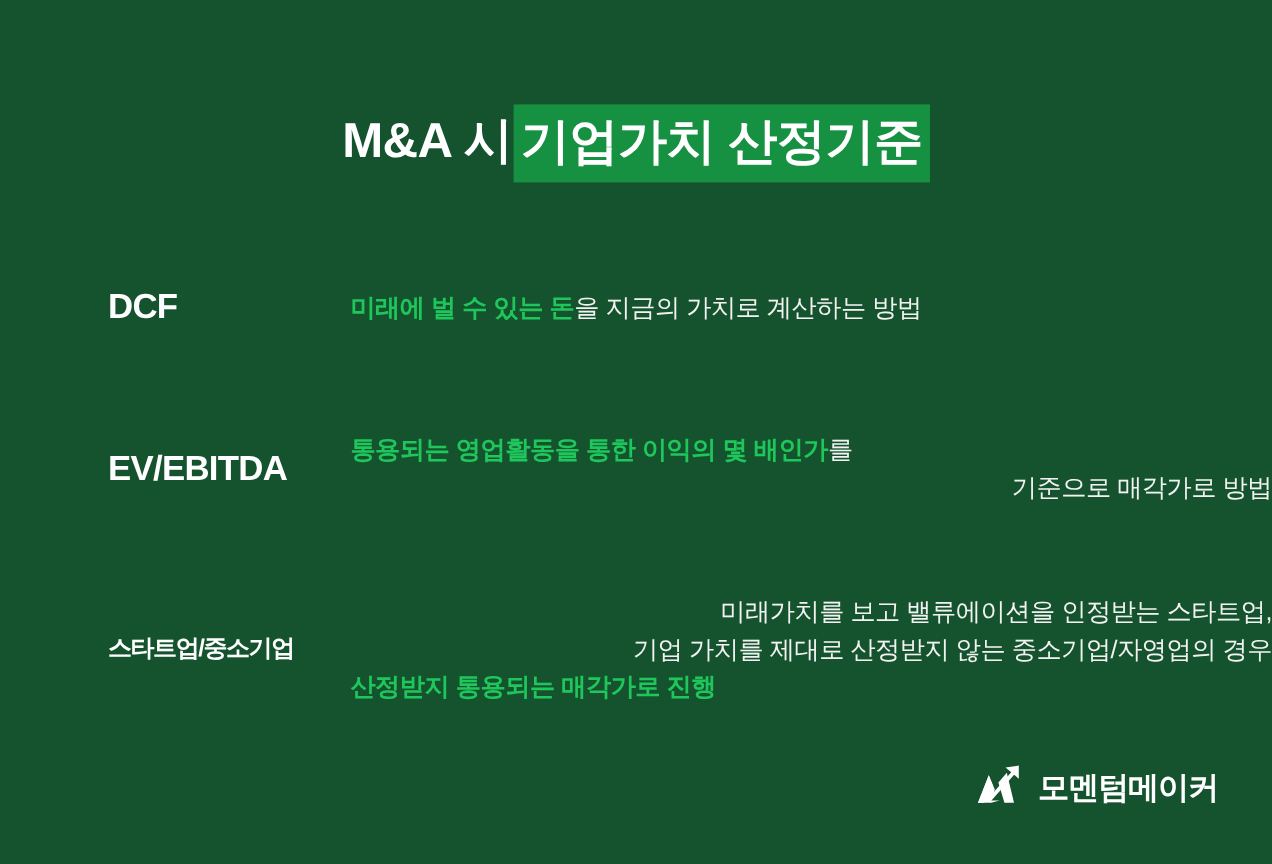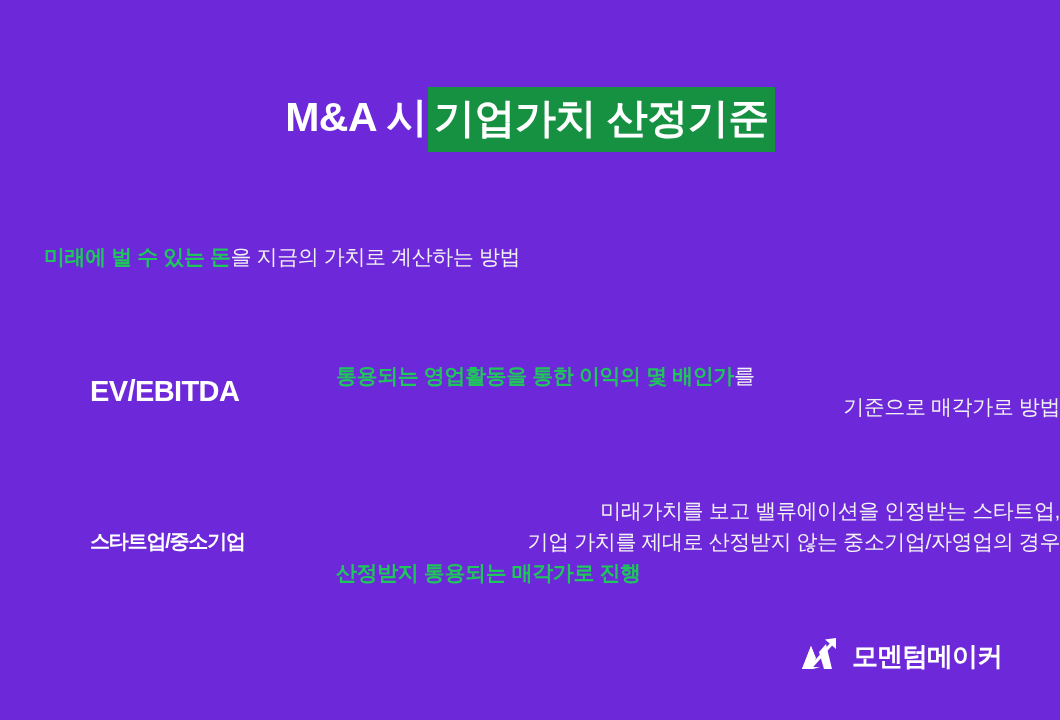--- a/index.html
+++ b/index.html
@@ -13,21 +13,21 @@
     background: #1c1c1c;
     font-family: "Liberation Sans", "DejaVu Sans", sans-serif;
     overflow: hidden;
     position: relative;
     -webkit-font-smoothing: antialiased;
   }
 
   .slide {
     position: absolute;
     inset: 0;
-    background: #6d28d9;
+    background: #14532d;
   }
 
   
   .title-wrap {
     position: absolute;
     top: 86px;
     left: 0;
     width: 1060px;
     text-align: center;
     white-space: nowrap;
@@ -91,32 +91,31 @@
     font-size: 21px;
     line-height: 31px;
     color: #f2f2f2;
     letter-spacing: -0.4px;
     white-space: nowrap;
   }
   .desc-line { display: block; }
   .em {
     color: #1fc65c;
     font-weight: 700;
-    margin-left: 44px;
   }
   .plain {
     color: #f2f2f2;
     font-weight: 400;
     text-align: right;
   }
 
   
   .logo {
     position: absolute;
-    right: 58px;
+    right: 45px;
     bottom: 44px;
     display: flex;
     align-items: center;
     gap: 12px;
   }
   .logo-mark {
     width: 40px;
     height: 40px;
     display: block;
   }
@@ -134,20 +133,21 @@
 
 <div class="slide">
 
   <div class="title-wrap">
     <span class="title-plain">M&amp;A 시 </span><span class="title-highlight">기업가치 산정기준</span>
   </div>
 
   <div class="rows">
 
     <div class="row row-1">
+      <div class="row-label">DCF</div>
       <div class="row-desc">
         <span class="desc-line"><span class="em">미래에 벌 수 있는 돈</span><span class="plain">을 지금의 가치로 계산하는 방법</span></span>
       </div>
     </div>
 
     <div class="row row-2">
       <div class="row-label">EV/EBITDA</div>
       <div class="row-desc">
         <span class="desc-line"><span class="em">통용되는 영업활동을 통한 이익의 몇 배인가</span><span class="plain">를</span></span>
         <span class="desc-line plain">기준으로 매각가로 방법</span>

